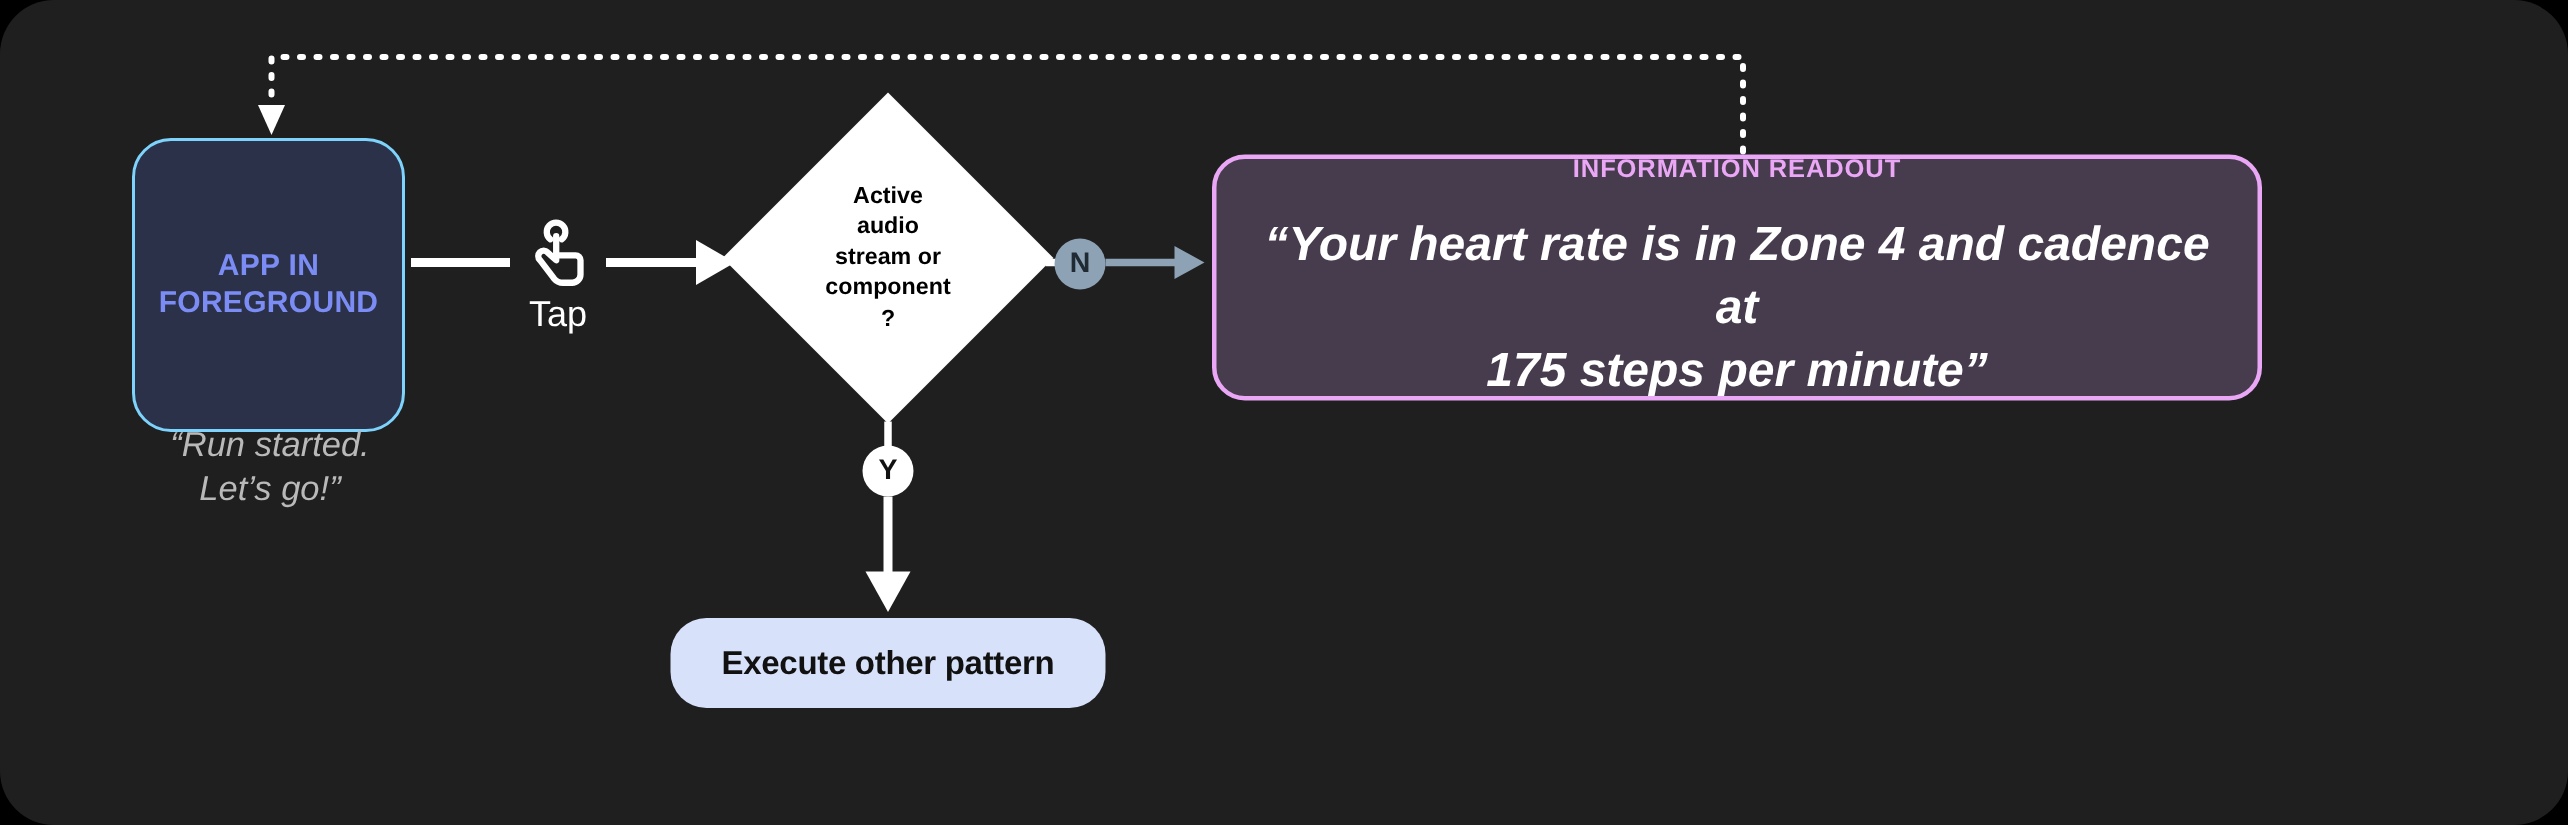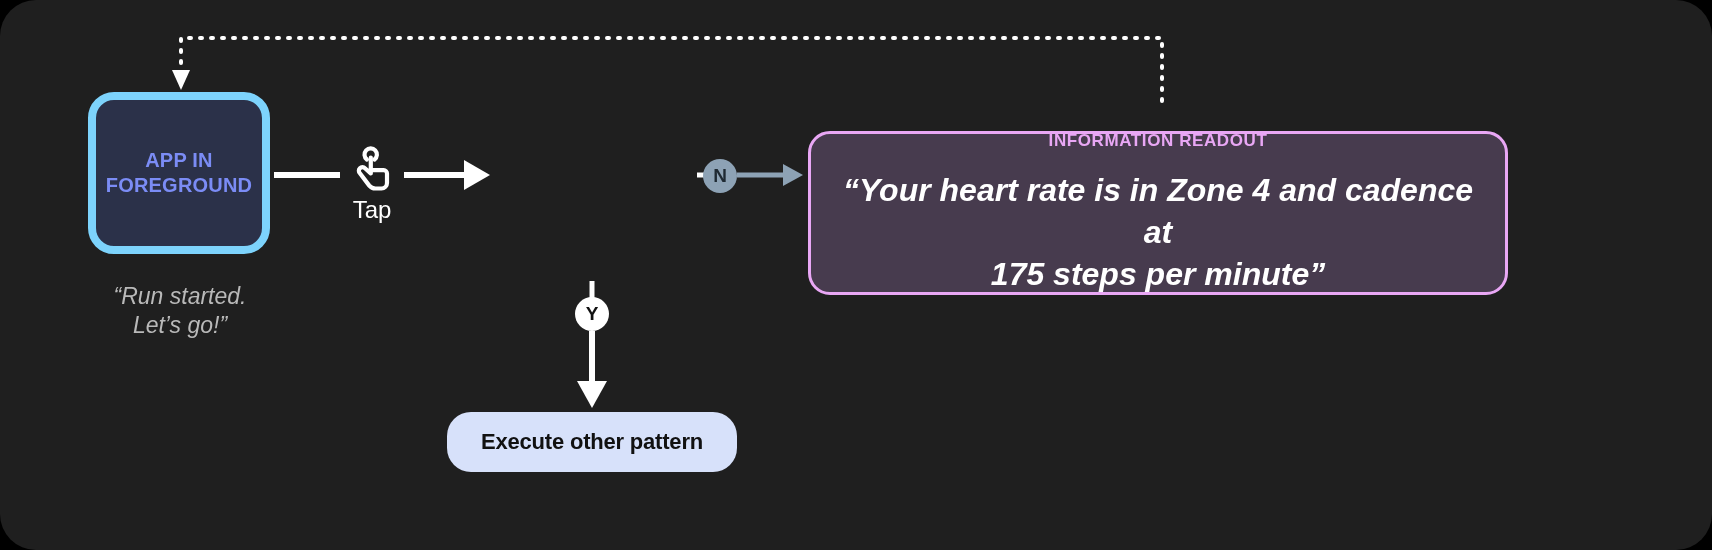--- a/index.html
+++ b/index.html
@@ -31,24 +31,24 @@
     height: 550px;
     pointer-events: none;
   }
 
   
   #app-node {
     position: absolute;
     left: 88px;
     top: 92px;
     width: 182px;
-    height: 162px;
+    height: 196px;
     box-sizing: border-box;
     background: #2b3149;
-    border: 8px solid #7dd3fc;
+    border: 2px solid #7dd3fc;
     border-radius: 26px;
     display: flex;
     align-items: center;
     justify-content: center;
   }
   #app-node .node-label {
     color: #7b8cf5;
     font-size: 20px;
     font-weight: 700;
     line-height: 1.25;
@@ -158,21 +158,20 @@
     height: 164px;
     box-sizing: border-box;
     background: #473b4e;
     border: 3px solid #e9a7f5;
     border-radius: 22px;
     display: flex;
     flex-direction: column;
     align-items: center;
     justify-content: center;
     padding: 0 26px;
-    margin-top: 28px;
   }
   #readout-node .readout-title {
     color: #e9a7f5;
     font-size: 17px;
     font-weight: 700;
     letter-spacing: 0.6px;
     margin-bottom: 18px;
   }
   #readout-node .readout-body {
     color: #ffffff;
@@ -251,20 +250,28 @@
                    L 21.8 24.2"></path>
         </g>
       </svg>
     </span>
     <span class="tap-label">Tap</span>
   </div>
 
   <div id="app-caption">“Run started.
 Let’s go!”</div>
 
+  <div id="decision-node">
+    <div class="diamond-shape"></div>
+    <div class="diamond-text">Active
+audio
+stream or
+component
+?</div>
+  </div>
 
   <div class="branch-badge" id="badge-n">
     <span>N</span>
   </div>
   <div class="branch-badge" id="badge-y">
     <span>Y</span>
   </div>
 
   <div id="readout-node">
     <div class="readout-title">INFORMATION READOUT</div>

